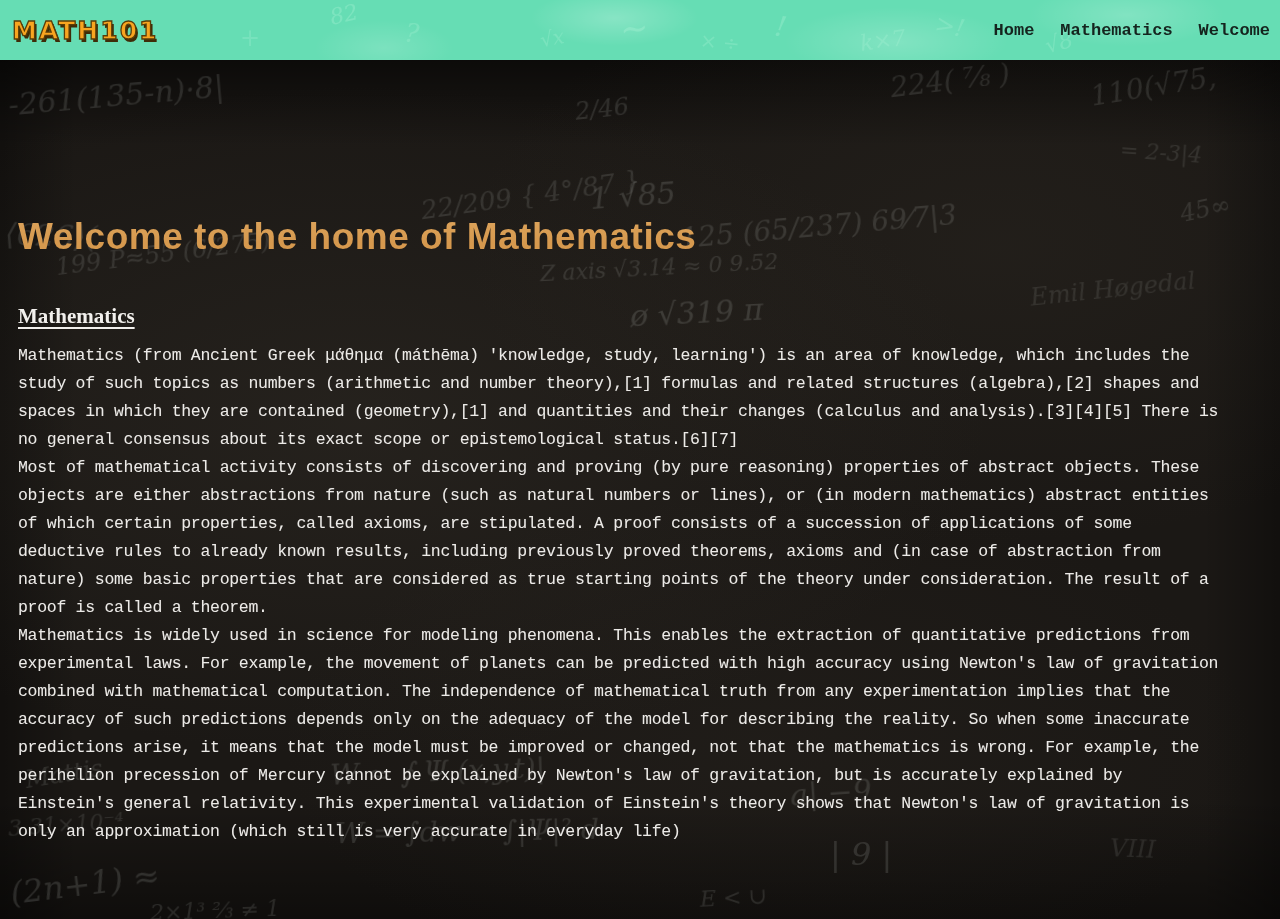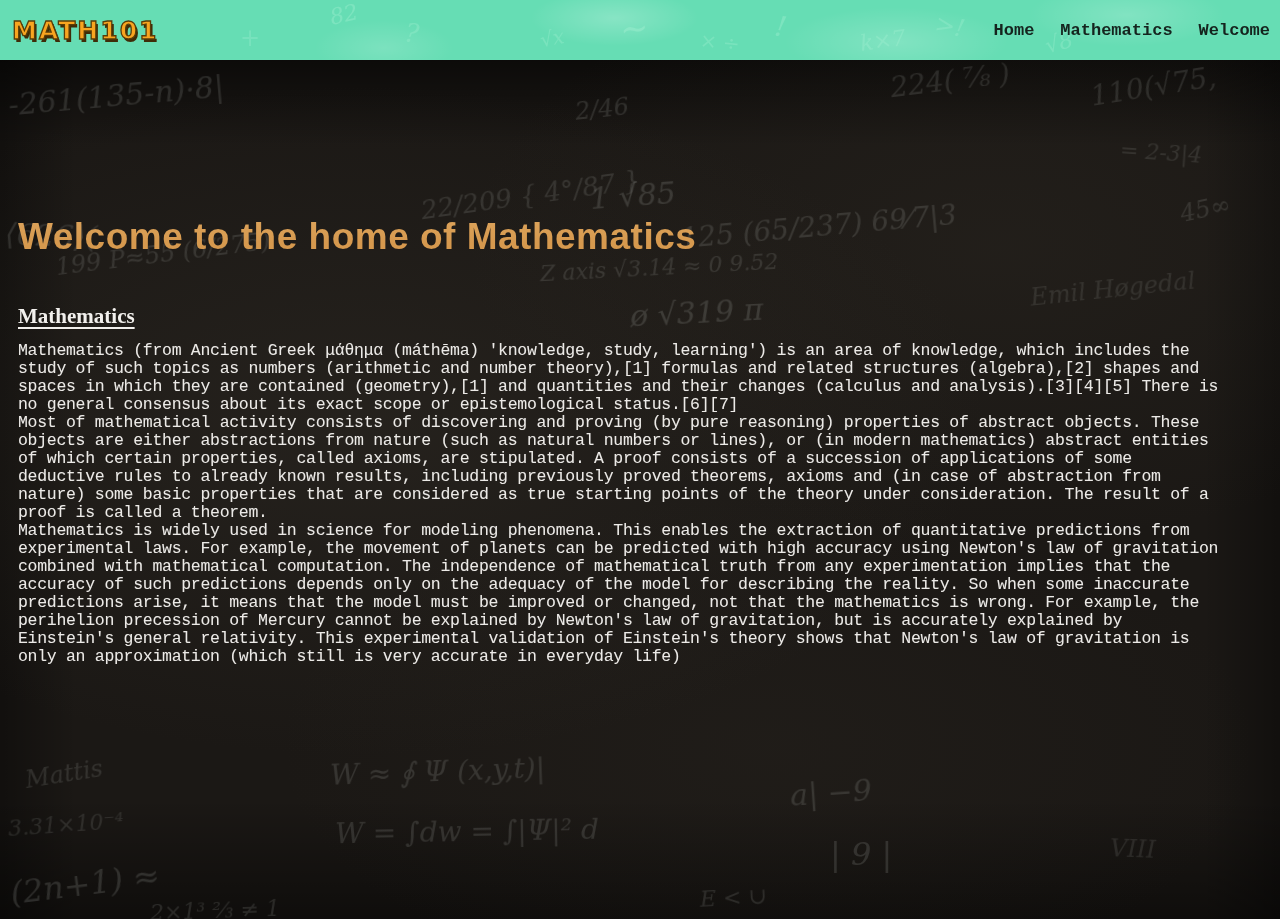--- a/index.html
+++ b/index.html
@@ -113,21 +113,21 @@
     color: #f2f0ed;
     text-decoration: underline;
     text-underline-offset: 4px;
   }
 
   .article-text { margin-top: 13px; max-width: 1202px; }
   .article-text p {
     margin: 0;
     font-family: "Liberation Mono", "DejaVu Sans Mono", monospace;
     font-size: 16.5px;
-    line-height: 18px;
+    line-height: 28px;
     letter-spacing: -0.3px;
     color: #eceae7;
     text-shadow: 0 0 1px rgba(255,255,255,0.18);
   }
 </style>
 </head>
 <body>
 
 <header class="site-header">
   <div class="doodle-layer">

